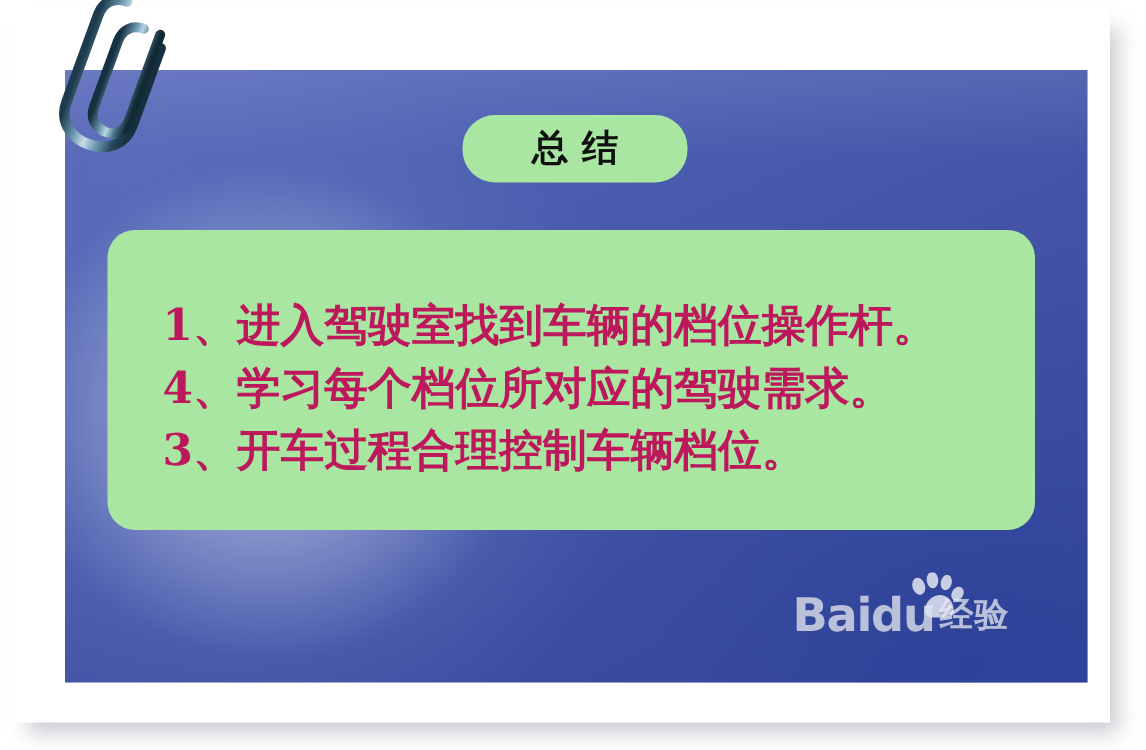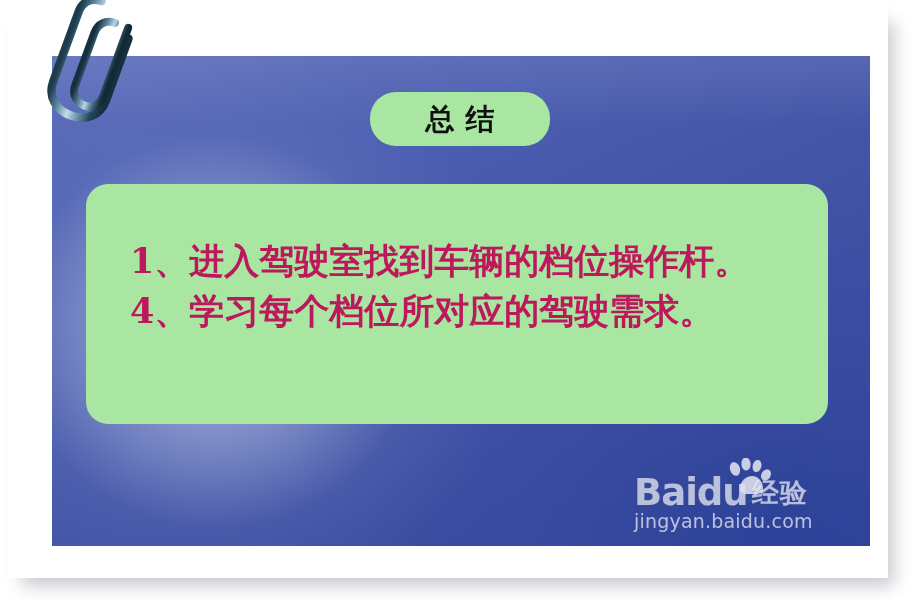--- a/index.html
+++ b/index.html
@@ -201,38 +201,38 @@
 
       <div id="slide-top-sheen"></div>
 
       <div id="title-box">
         <div id="title-text">总结</div>
       </div>
 
       <div id="content-box">
         <div class="content-line">1、进入驾驶室找到车辆的档位操作杆。</div>
         <div class="content-line">4、学习每个档位所对应的驾驶需求。</div>
+        <div class="content-line">3、开车过程合理控制车辆档位。</div>
       </div>
 
       <div id="watermark">
 
         <svg id="wm-paw" viewBox="0 0 48 36">
           <ellipse cx="9" cy="11" rx="5.0" ry="7.0" transform="rotate(-18 9 11)" fill="rgba(255,255,255,0.80)"></ellipse>
           <ellipse cx="20" cy="6" rx="4.6" ry="6.6" transform="rotate(-5 20 6)" fill="rgba(255,255,255,0.80)"></ellipse>
           <ellipse cx="31" cy="8" rx="4.4" ry="6.2" transform="rotate(14 31 8)" fill="rgba(255,255,255,0.80)"></ellipse>
           <ellipse cx="40" cy="17" rx="4.6" ry="6.0" transform="rotate(32 40 17)" fill="rgba(255,255,255,0.80)"></ellipse>
           <path d="M14 31 C14 22, 21 18, 26 18 C31 18, 37 22, 37 31 C37 36, 30 37, 26 37 C21 37, 14 36, 14 31 Z" fill="rgba(255,255,255,0.80)"></path>
         </svg>
 
         <div class="wm-row" id="wm-main">
           <span id="wm-baidu-text">Baidu</span>
           <span id="wm-jingyan-text">经验</span>
         </div>
 
-        <div class="wm-row" id="wm-url">jingyan.baidu.com</div>
       </div>
 
     </div>
 
     <svg id="paperclip" viewBox="0 0 110 128">
       <defs>
         <linearGradient id="clipMetal" x1="0" y1="0" x2="1" y2="0">
           <stop offset="0%" stop-color="#1d3b4c"></stop>
           <stop offset="22%" stop-color="#5e8ba3"></stop>
           <stop offset="42%" stop-color="#c5dde8"></stop>

